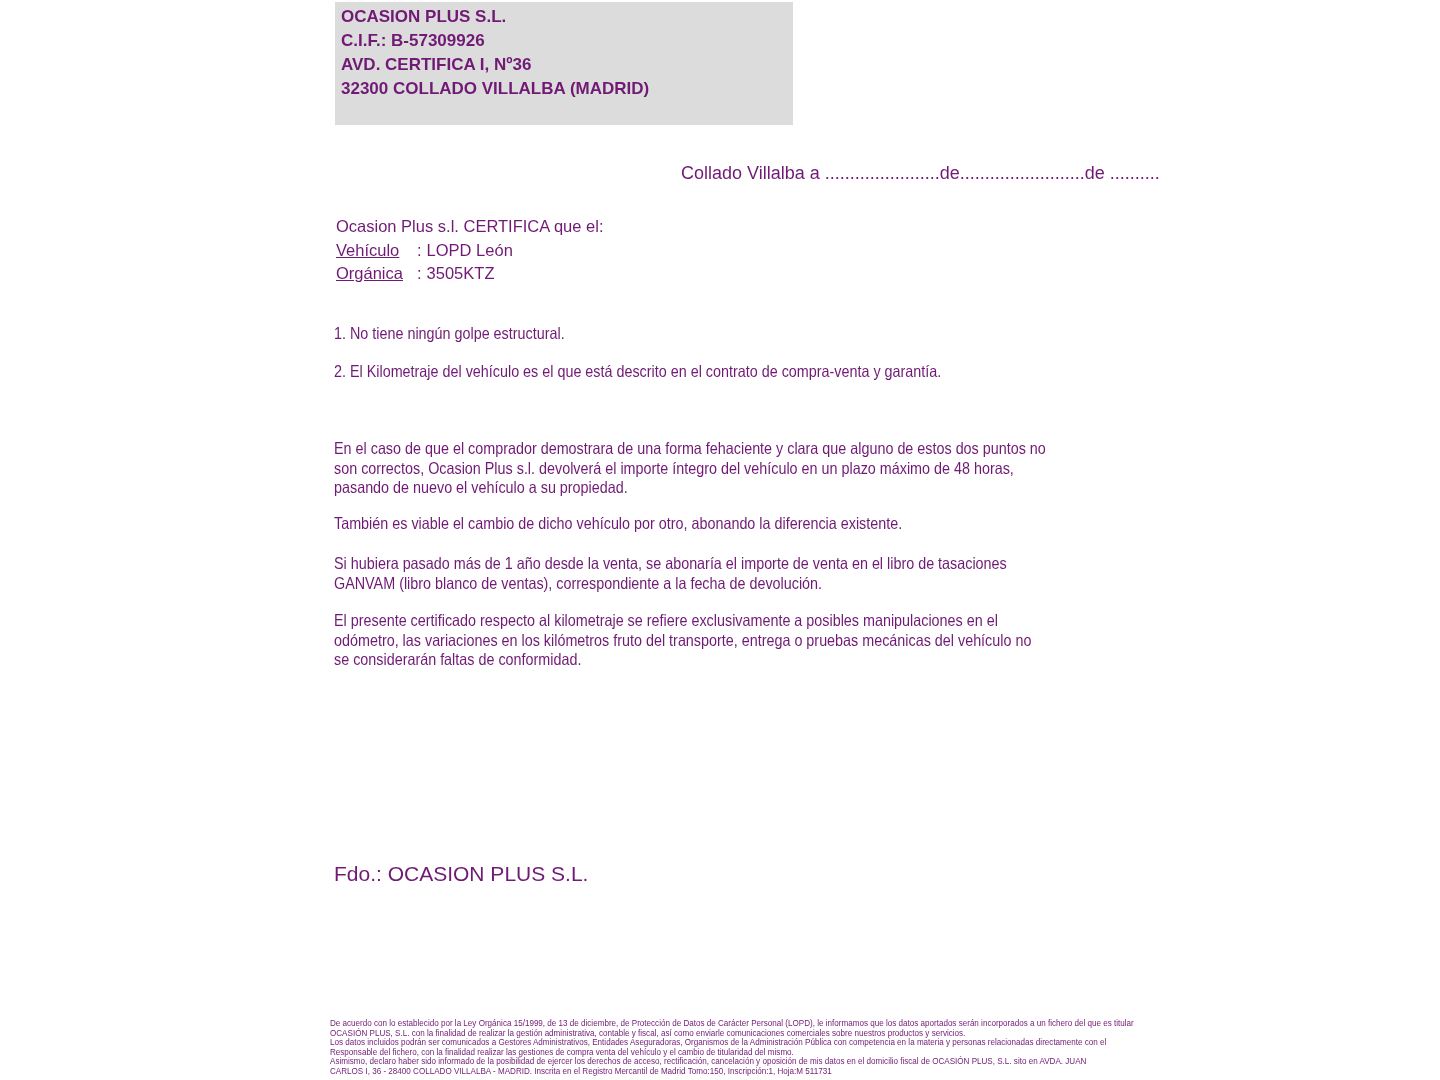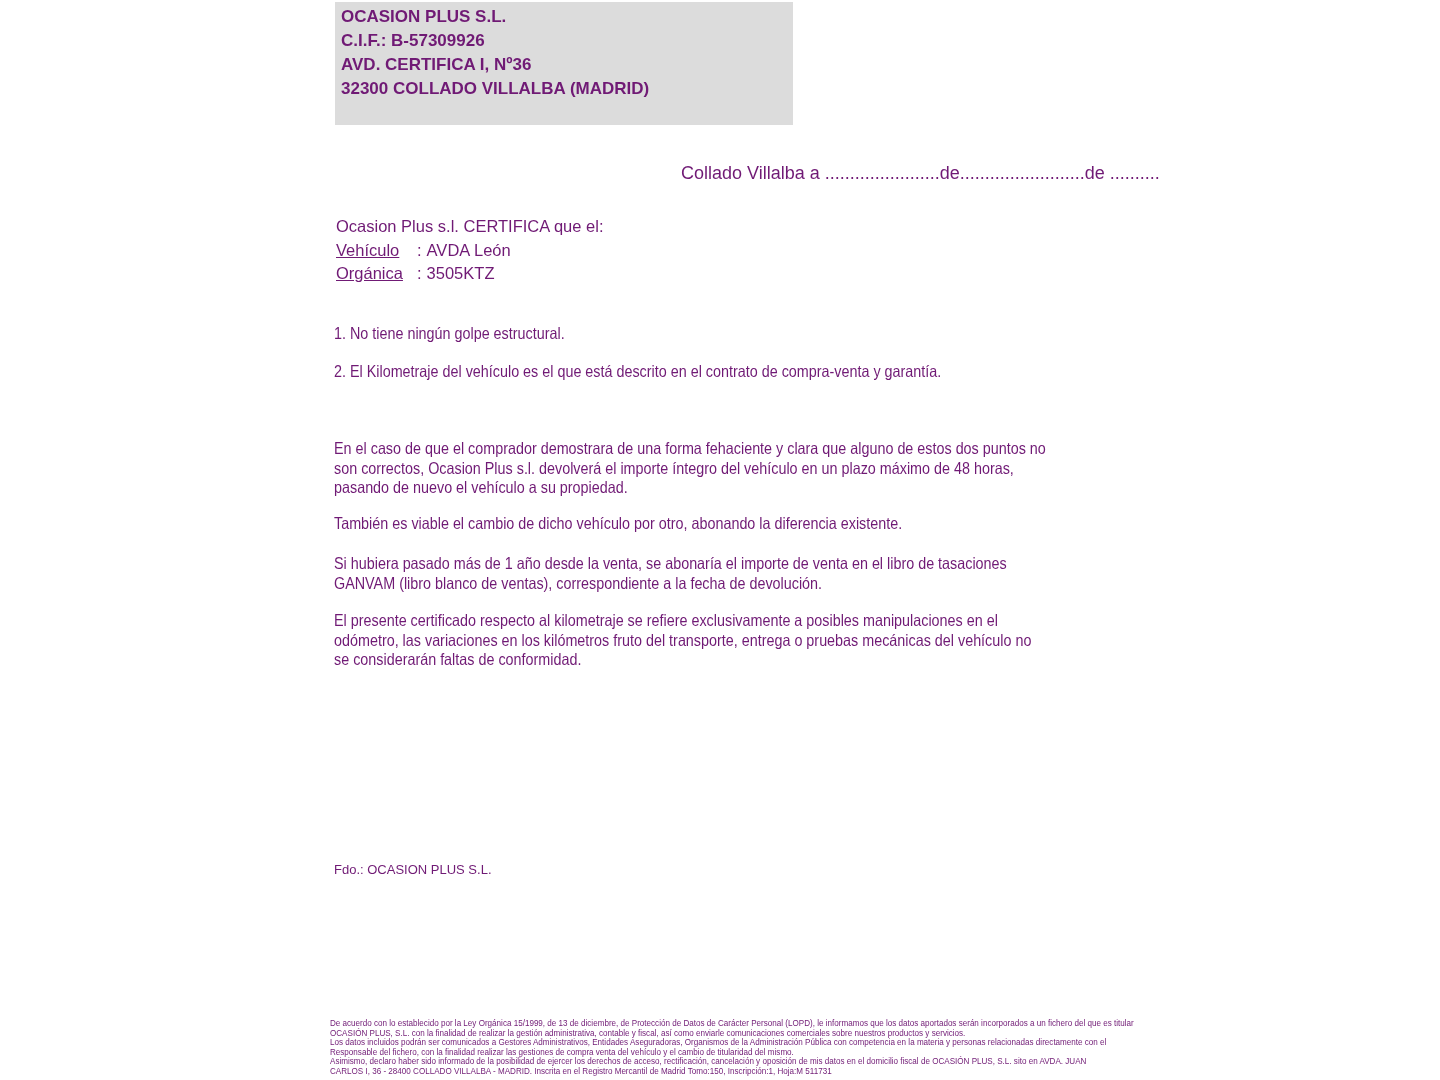--- a/index.html
+++ b/index.html
@@ -70,21 +70,21 @@
   .item2 { top: 362px; }
   .p1 { top: 439px; }
   .p2 { top: 514px; }
   .p3 { top: 554px; }
   .p4 { top: 611px; }
   
   .signature {
     position: absolute;
     left: 334px;
     top: 862px;
-    font-size: 13px;
+    font-size: 21px;
     white-space: nowrap;
   }
   
   .fine-print {
     position: absolute;
     left: 330px;
     top: 1019px;
     transform: scaleX(0.94);
     transform-origin: 0 0;
   }
@@ -104,21 +104,21 @@
     <div class="header-line">C.I.F.: B-57309926</div>
     <div class="header-line">AVD. CERTIFICA I, Nº36</div>
     <div class="header-line">32300 COLLADO VILLALBA (MADRID)</div>
   </div>
 
   <div class="date-line">Collado Villalba a .......................de.........................de ..........</div>
 
   <div class="certify">
     <div class="certify-intro">Ocasion Plus s.l. CERTIFICA que el:</div>
     <div class="field-row">
-      <span class="field-label-box"><span class="field-label">Vehículo</span></span><span class="field-sep">:</span><span>AVDA León</span>
+      <span class="field-label-box"><span class="field-label">Vehículo</span></span><span class="field-sep">:</span><span>LOPD León</span>
     </div>
     <div class="field-row">
       <span class="field-label-box"><span class="field-label">Orgánica</span></span><span class="field-sep">:</span><span>3505KTZ</span>
     </div>
   </div>
 
   <div class="body-text item1 condensed body-line">1. No tiene ningún golpe estructural.</div>
   <div class="body-text item2 condensed body-line">2. El Kilometraje del vehículo es el que está descrito en el contrato de compra-venta y garantía.</div>
 
   <div class="body-text p1 condensed">

